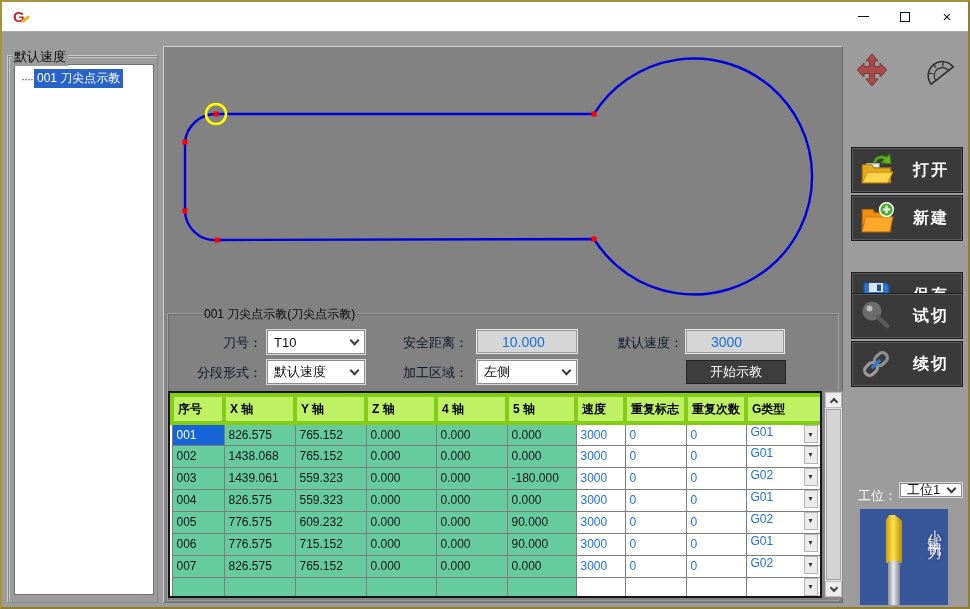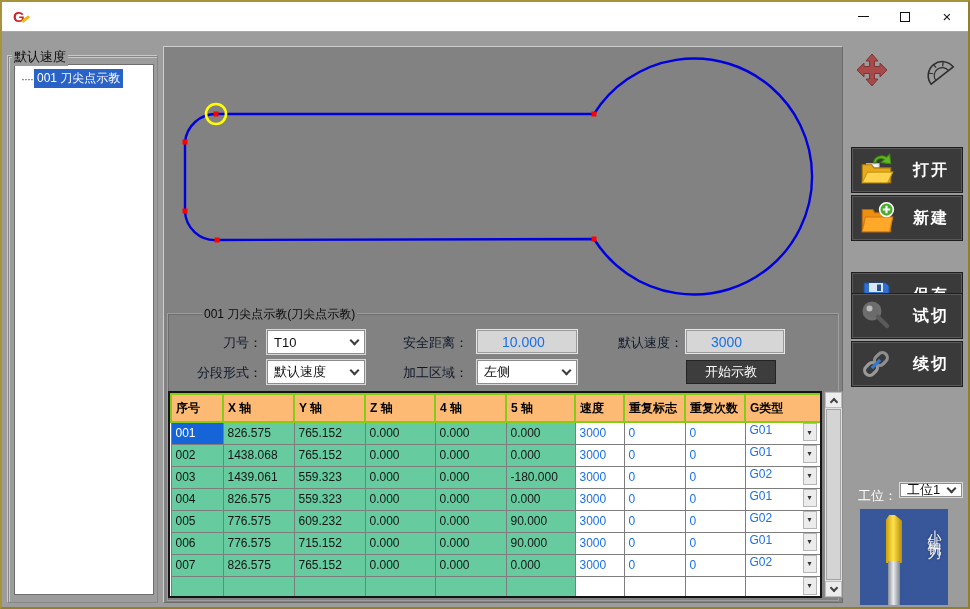--- a/index.html
+++ b/index.html
@@ -39,22 +39,22 @@
   .chev { width:7px; height:7px; border-right:2px solid #3c3c3c; border-bottom:2px solid #3c3c3c;
           transform:rotate(45deg); margin-left:auto; margin-top:-3px; }
   .field { position:absolute; background:#d6d6d6; border:1px solid #9a9a9a; box-shadow:0 0 0 1px #e6e6e6;
            color:#1a6fe8; font-size:14px; display:flex; align-items:center; padding:0 24px; }
   .darkbtn { position:absolute; background:#3d3d3d; border:1px solid #242424; color:#fff; font-size:13px;
              display:flex; align-items:center; justify-content:center; cursor:default; }
   
   .tablewrap { position:absolute; left:4px; top:344px; width:654px; height:207px; border:2px solid #141414;
                background:#fff; overflow:hidden; }
   table.pts { border-collapse:collapse; table-layout:fixed; width:650px; }
-  table.pts th { background:#fdba74; color:#000; font-size:12px; font-weight:bold; text-align:left;
-                 border:2px solid #84cc16; height:28px; padding:0 4px; white-space:nowrap; overflow:hidden; }
+  table.pts th { background:#bef264; color:#000; font-size:12px; font-weight:bold; text-align:left;
+                 border:4px solid #84cc16; height:28px; padding:0 4px; white-space:nowrap; overflow:hidden; }
   table.pts td { border:1px solid #7d7d7d; height:22px; font-size:12px; padding:0 4px;
                  white-space:nowrap; overflow:hidden; }
   td.green { background:#66cb9e; color:#161616; }
   td.white { background:#ffffff; color:#1a6fe8; }
   td.sel   { background:#1565d8; color:#ffffff; }
   td.gcell { padding:0 0 0 4px; }
   .gwrap { display:flex; align-items:flex-start; height:100%; }
   .ddbtn { margin-left:auto; width:14px; height:18px; background:#ececec; border:1px solid #b5b5b5;
            color:#333; font-size:8px; display:flex; align-items:center; justify-content:center; }
   .vscroll { position:absolute; left:660px; top:344px; width:19px; height:207px; background:#e3e3e3;
@@ -154,21 +154,21 @@
         <span>默认速度</span>
         <span class="chev"></span>
       </div>
 
       <span class="form-label" style="left:228px; top:317px; width:76px;">加工区域：</span>
       <div class="combo" style="left:313px; top:313px; width:100px; height:24px;">
         <span>左侧</span>
         <span class="chev"></span>
       </div>
 
-      <div class="darkbtn" style="left:522px; top:313px; width:90px; height:24px;">开始示教</div>
+      <div class="darkbtn" style="left:522px; top:313px; width:100px; height:24px;">开始示教</div>
 
       <div class="tablewrap">
         <table class="pts">
           <colgroup>
             <col style="width:52px">
               <col style="width:71px">
               <col style="width:71px">
               <col style="width:70px">
             <col style="width:71px">
               <col style="width:69px">

